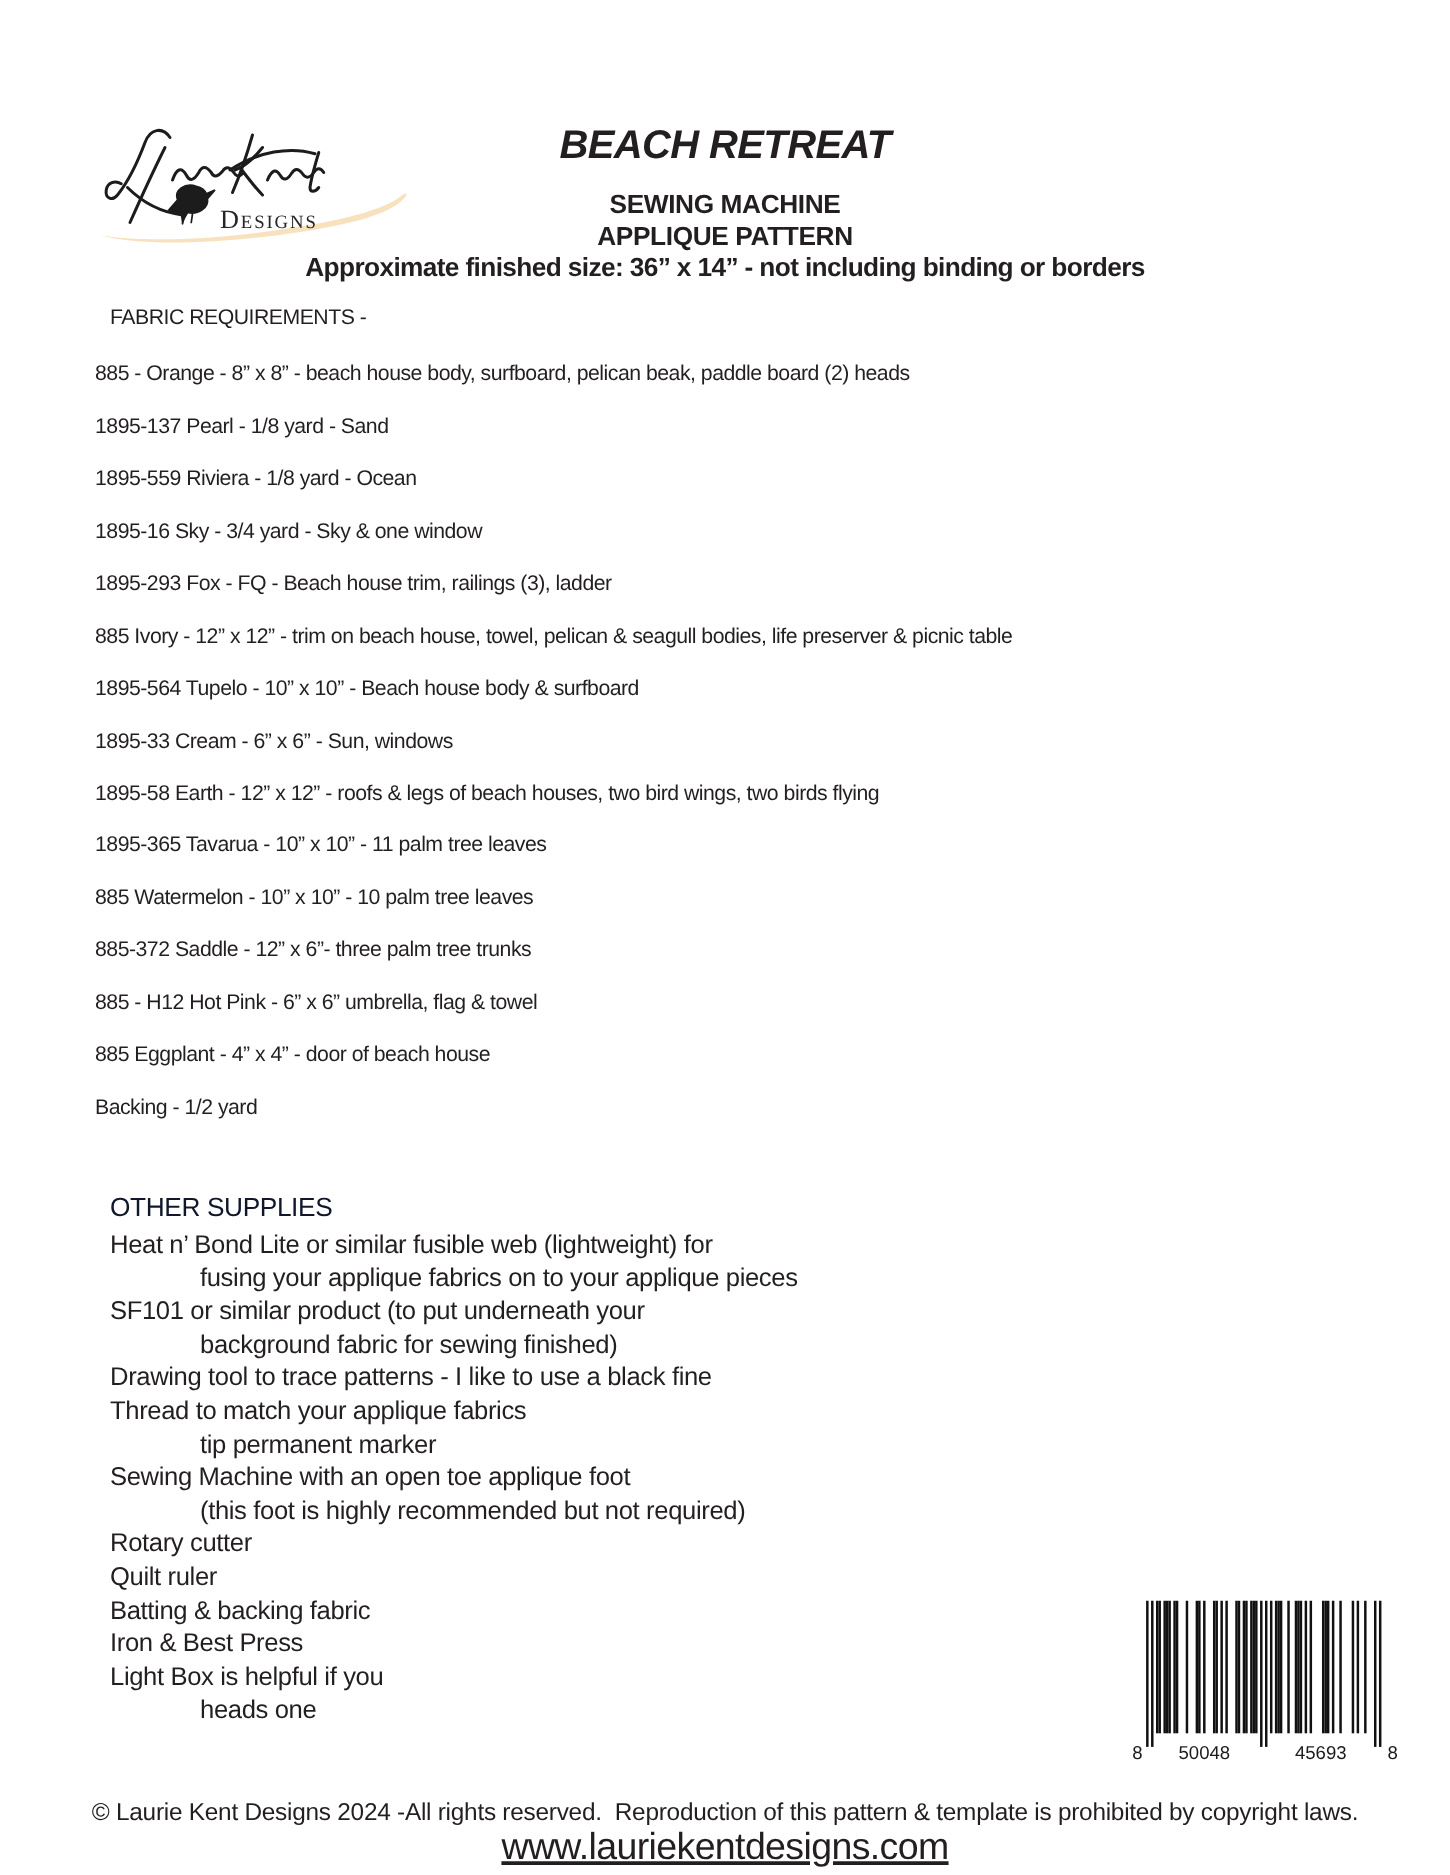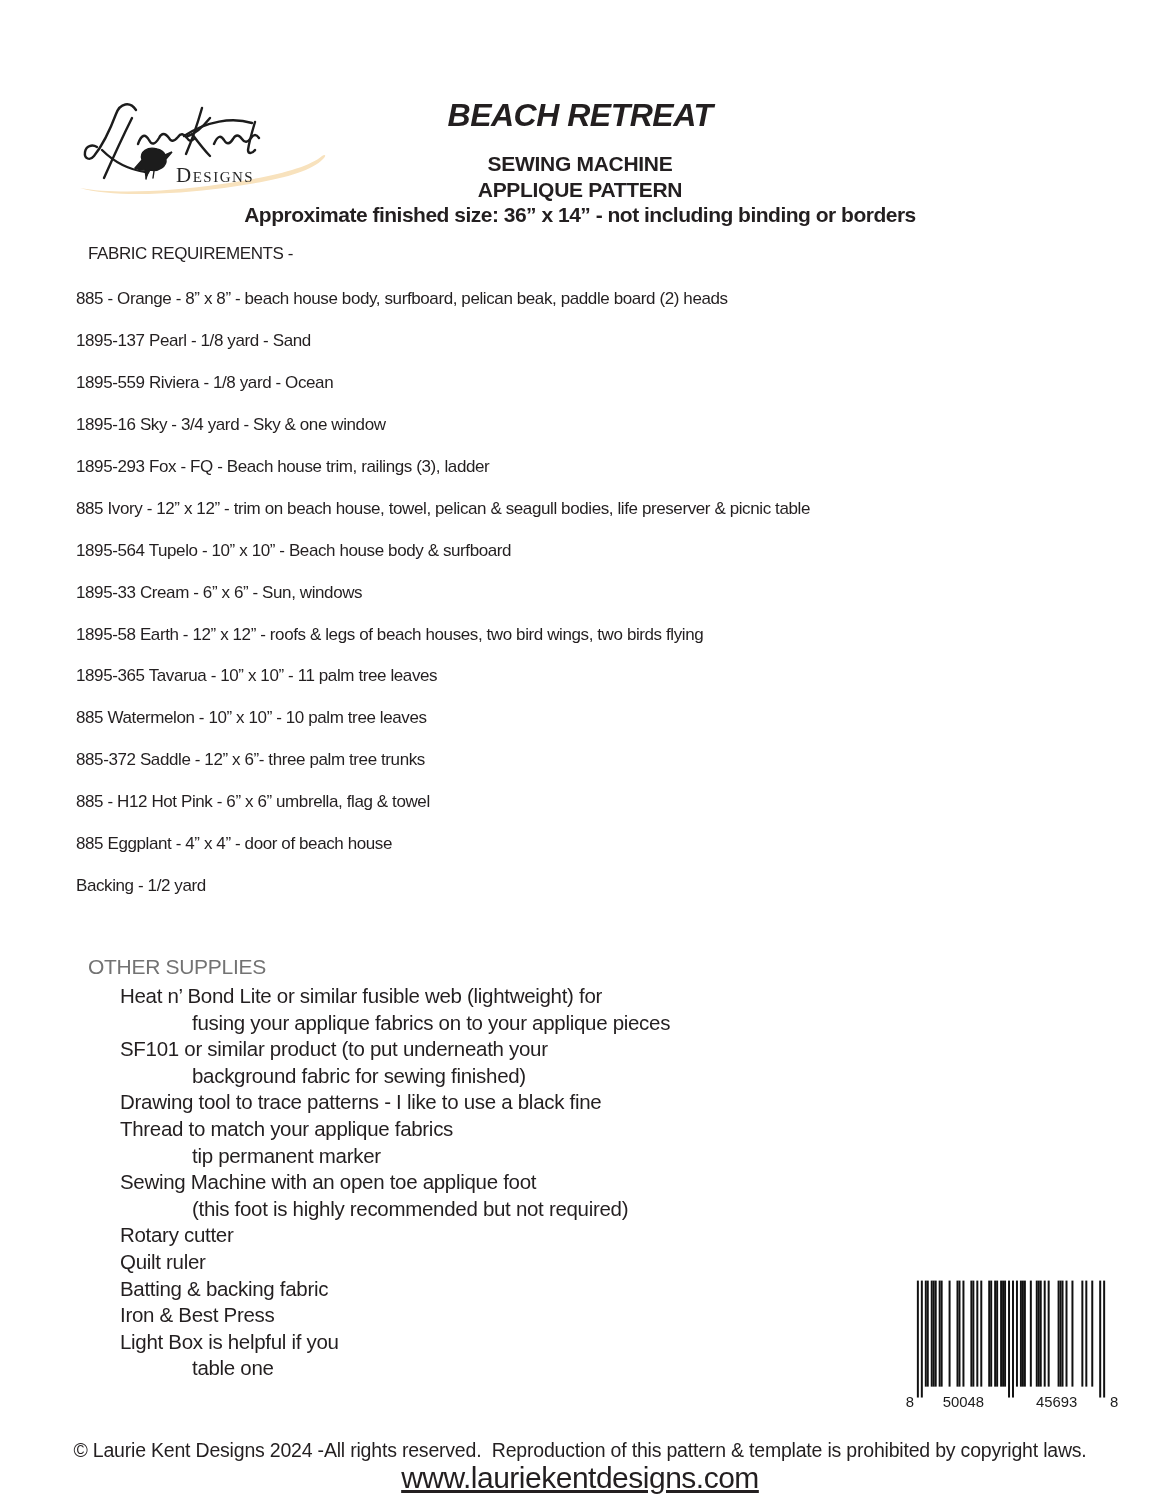--- a/index.html
+++ b/index.html
@@ -14,21 +14,21 @@
   .title{top:99px;font-size:32px;font-weight:bold;letter-spacing:-0.5px;line-height:1;font-style:italic;}
   .sub1{top:153px;font-size:21px;font-weight:bold;letter-spacing:-0.3px;line-height:1;}
   .sub2{top:179px;font-size:21px;font-weight:bold;letter-spacing:-0.3px;line-height:1;}
   .size-note{top:204px;font-size:21px;font-weight:bold;letter-spacing:-0.5px;line-height:1;}
   
   .fabric-heading{position:absolute;left:88px;top:245px;font-size:17px;letter-spacing:-0.4px;line-height:1;}
   .fabric-list{position:absolute;left:76px;top:289px;font-size:17px;letter-spacing:-0.4px;}
   .fabric-item{line-height:1.15;margin-bottom:22.4px;white-space:nowrap;}
   
   .supplies-heading{position:absolute;left:88px;top:956px;font-size:21px;letter-spacing:-0.3px;line-height:1;font-weight:normal;}
-  .supplies-list{position:absolute;left:88px;top:983px;font-size:20.5px;letter-spacing:-0.3px;margin-left:32px;}
+  .supplies-list{position:absolute;left:88px;top:983px;font-size:20.5px;letter-spacing:-0.3px;}
   .supply-line{line-height:26.6px;white-space:nowrap;}
   .supply-line.indent{padding-left:72px;}
   
   .barcode{position:absolute;left:903px;top:1280px;width:218px;height:132px;}
   
   .footer-copy{top:1441px;font-size:19.5px;letter-spacing:-0.2px;white-space:pre;line-height:1;}
   .footer-web{top:1463px;font-size:30px;letter-spacing:-0.5px;line-height:1;text-decoration:underline;}
 </style>
 </head>
 <body>
@@ -81,37 +81,37 @@
       <div class="fabric-item">1895-33 Cream - 6” x 6” - Sun, windows</div>
       <div class="fabric-item">1895-58 Earth - 12” x 12”  - roofs &amp; legs of beach houses, two bird wings, two birds flying</div>
       <div class="fabric-item">1895-365 Tavarua - 10” x 10” - 11 palm tree leaves</div>
       <div class="fabric-item">885 Watermelon - 10” x 10” - 10 palm tree leaves</div>
       <div class="fabric-item">885-372 Saddle - 12” x 6”-  three palm tree trunks</div>
       <div class="fabric-item">885 - H12 Hot Pink - 6” x 6” umbrella, flag &amp; towel</div>
       <div class="fabric-item">885 Eggplant - 4” x 4” - door of beach house</div>
       <div class="fabric-item">Backing - 1/2 yard</div>
     </div>
 
-  <div class="supplies-heading" id="supplies-heading" style="color: #737373;">OTHER SUPPLIES</div>
+  <div class="supplies-heading" id="supplies-heading" style="color: #0f172a;">OTHER SUPPLIES</div>
   <div class="supplies-list" id="supplies-list">
       <div class="supply-line">Heat n’ Bond Lite or similar fusible web (lightweight) for</div>
       <div class="supply-line indent">fusing your applique fabrics on to your applique pieces</div>
       <div class="supply-line">SF101 or similar product (to put underneath your</div>
       <div class="supply-line indent">background fabric for sewing finished)</div>
       <div class="supply-line">Drawing tool to trace patterns - I like to use a black fine</div>
       <div class="supply-line">Thread to match your applique fabrics</div>
       <div class="supply-line indent">tip permanent marker</div>
       <div class="supply-line">Sewing Machine with an open toe applique foot</div>
       <div class="supply-line indent">(this foot is highly recommended but not required)</div>
       <div class="supply-line">Rotary cutter</div>
       <div class="supply-line">Quilt ruler</div>
       <div class="supply-line">Batting &amp; backing fabric</div>
       <div class="supply-line">Iron &amp; Best Press</div>
       <div class="supply-line">Light Box is helpful if you</div>
-      <div class="supply-line indent">table one</div>
+      <div class="supply-line indent">heads one</div>
     </div>
 
   <div class="barcode">
     <svg id="barcode-svg" width="218" height="132" viewBox="-14 0 220 132" xmlns="http://www.w3.org/2000/svg">
         <g fill="#111">
           <rect x="0" y="0" width="2" height="118"></rect>
           <rect x="4" y="0" width="2" height="118"></rect>
           <rect x="8" y="0" width="2" height="107"></rect>
           <rect x="10" y="0" width="2" height="107"></rect>
           <rect x="14" y="0" width="2" height="107"></rect>

